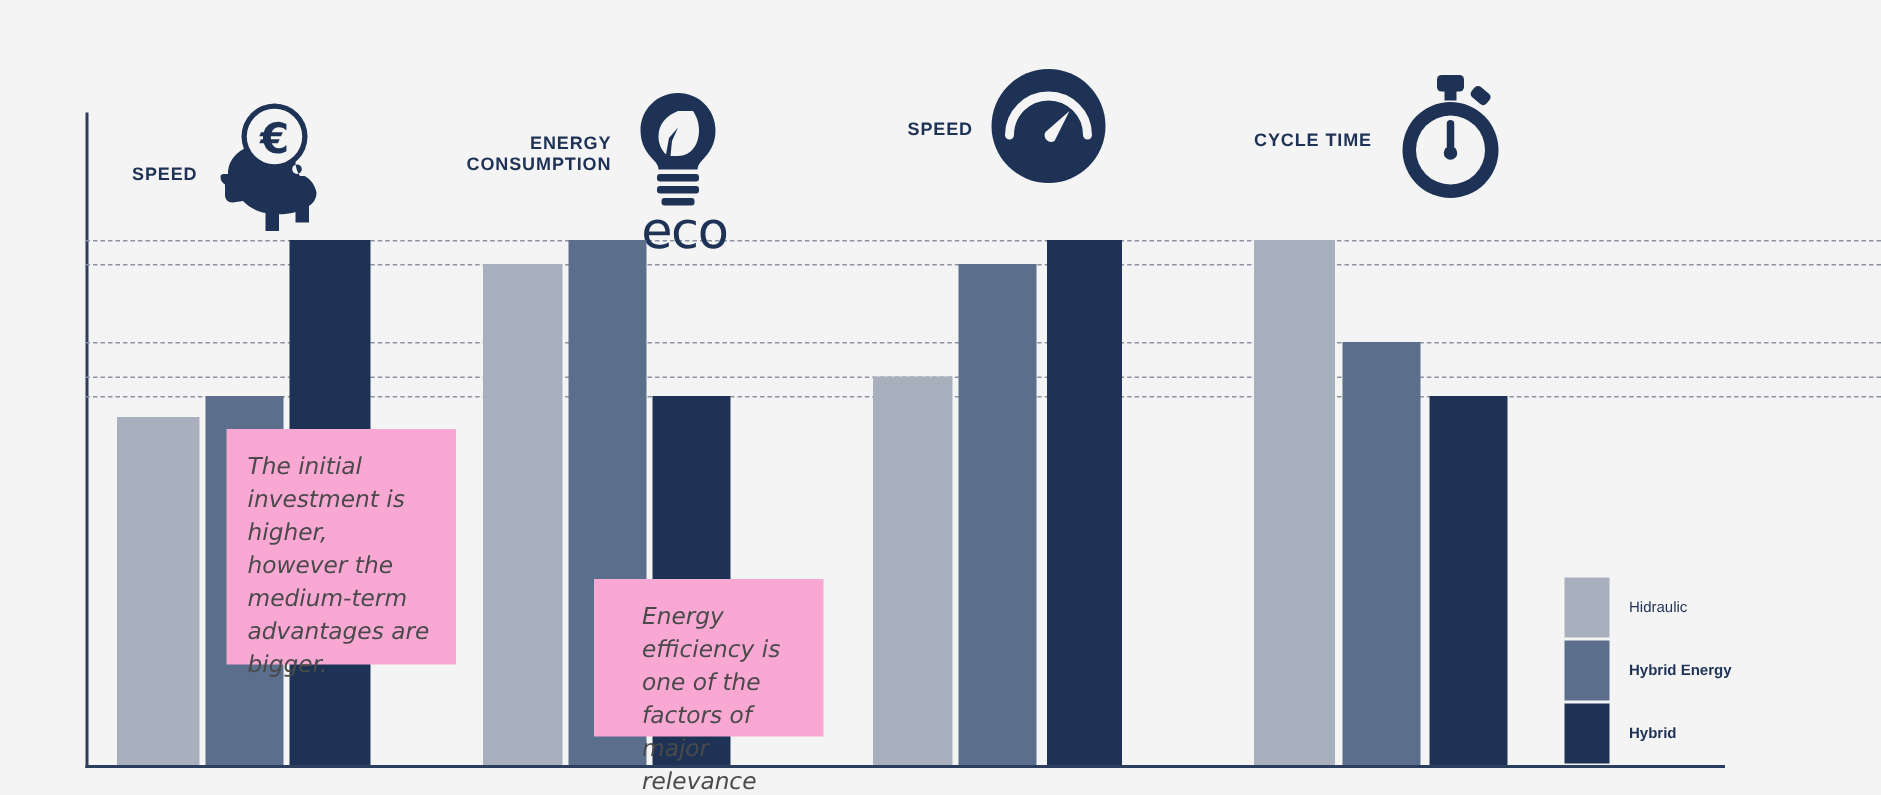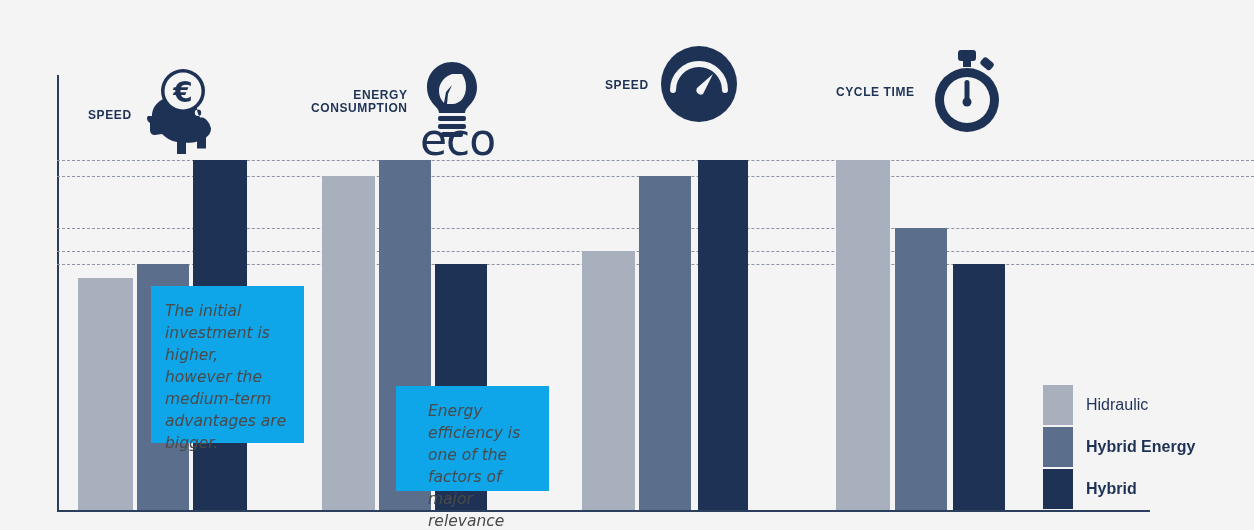--- a/index.html
+++ b/index.html
@@ -24,49 +24,49 @@
   
   .cat-header{position:absolute;display:flex;align-items:center;gap:10px;}
   .cat-label{
     color:#1e3255;font-weight:bold;font-size:12px;
     letter-spacing:.6px;line-height:1.12;white-space:pre-line;
     text-align:right;
   }
   .cat-icon{flex:0 0 auto;display:block;position:relative;}
   .eco-word{
     position:absolute;left:50%;transform:translateX(-42%);
-    top:58px;color:#1e3255;font-size:44px;line-height:1;
+    top:77px;color:#1e3255;font-size:34px;line-height:1;
     font-family:"DejaVu Sans",sans-serif;letter-spacing:-1px;
   }
 
   
   .bar{position:absolute;bottom:20px;}
   .bar.s0{background:#a8b0bd;}
   .bar.s1{background:#5b6e8c;}
   .bar.s2{background:#1e3255;}
 
   
   .callout{
     position:absolute;
-    background:#0ea5e9;
+    background:#f9a8d4;
     color:#4a4a4a;
     font-style:italic;
     font-size:15.5px;
     line-height:1.42;
     padding:14px 16px 14px 14px;
     box-sizing:border-box;
     font-family:"DejaVu Sans",sans-serif;
   }
 
   
   #legend{position:absolute;left:1042px;top:384px;}
   .legend-row{display:flex;align-items:center;height:42px;}
   .legend-swatch{width:30px;height:40px;flex:0 0 auto;border:1px solid #f4f4f5;}
   .legend-label{
-    margin-left:12px;color:#1e3255;font-size:16px;font-weight:bold;
+    margin-left:12px;color:#1e3255;font-size:10px;font-weight:bold;
     white-space:nowrap;
   }
   .legend-row:nth-child(1) .legend-label{font-weight:normal;}
 </style>
 </head>
 <body>
 
 <div id="stage">
 
   <div class="y-axis"></div>

